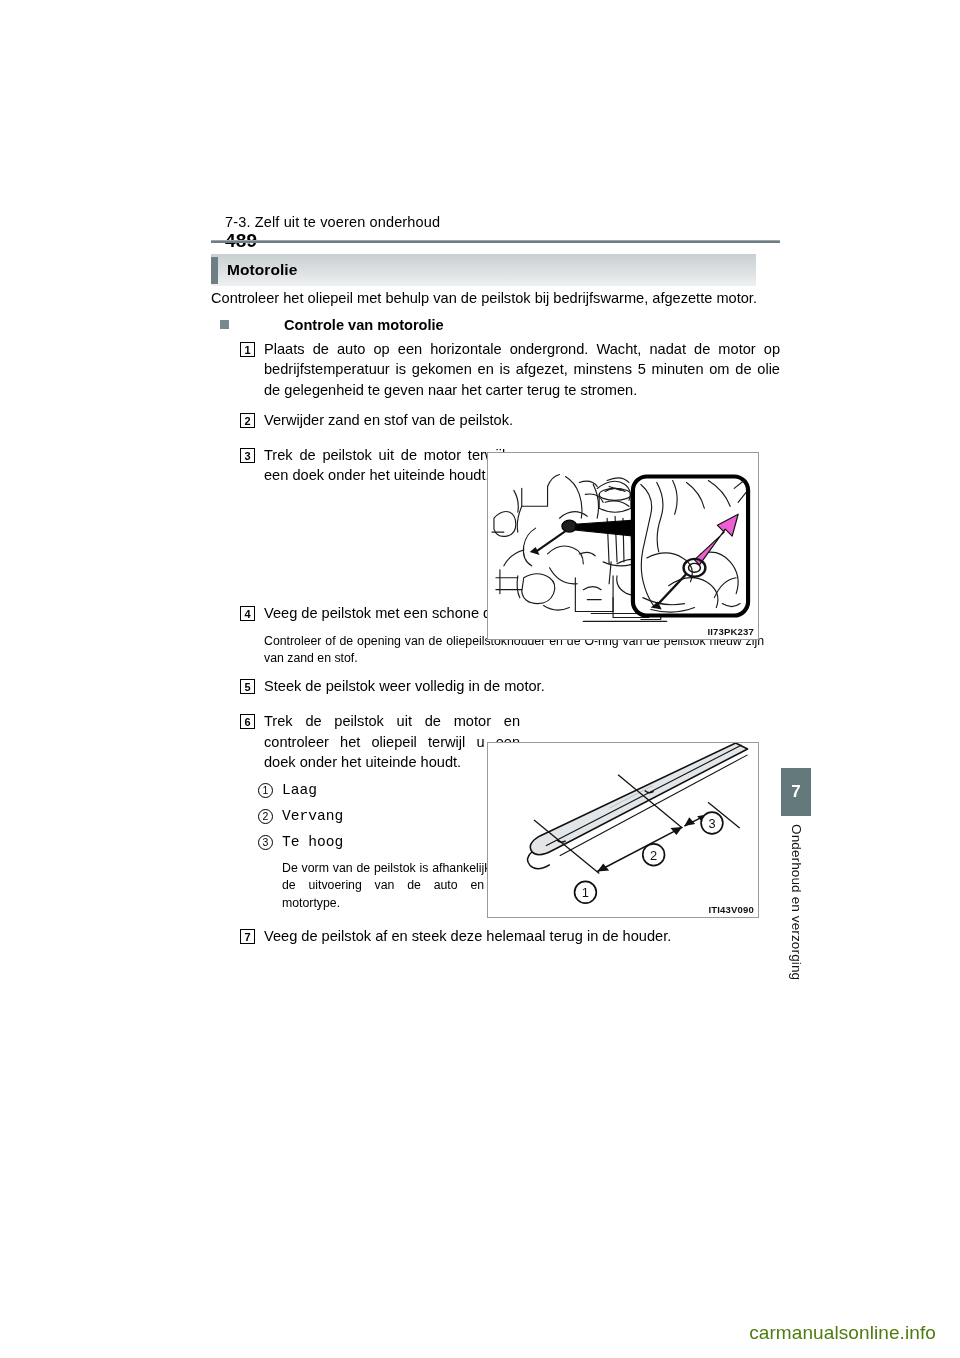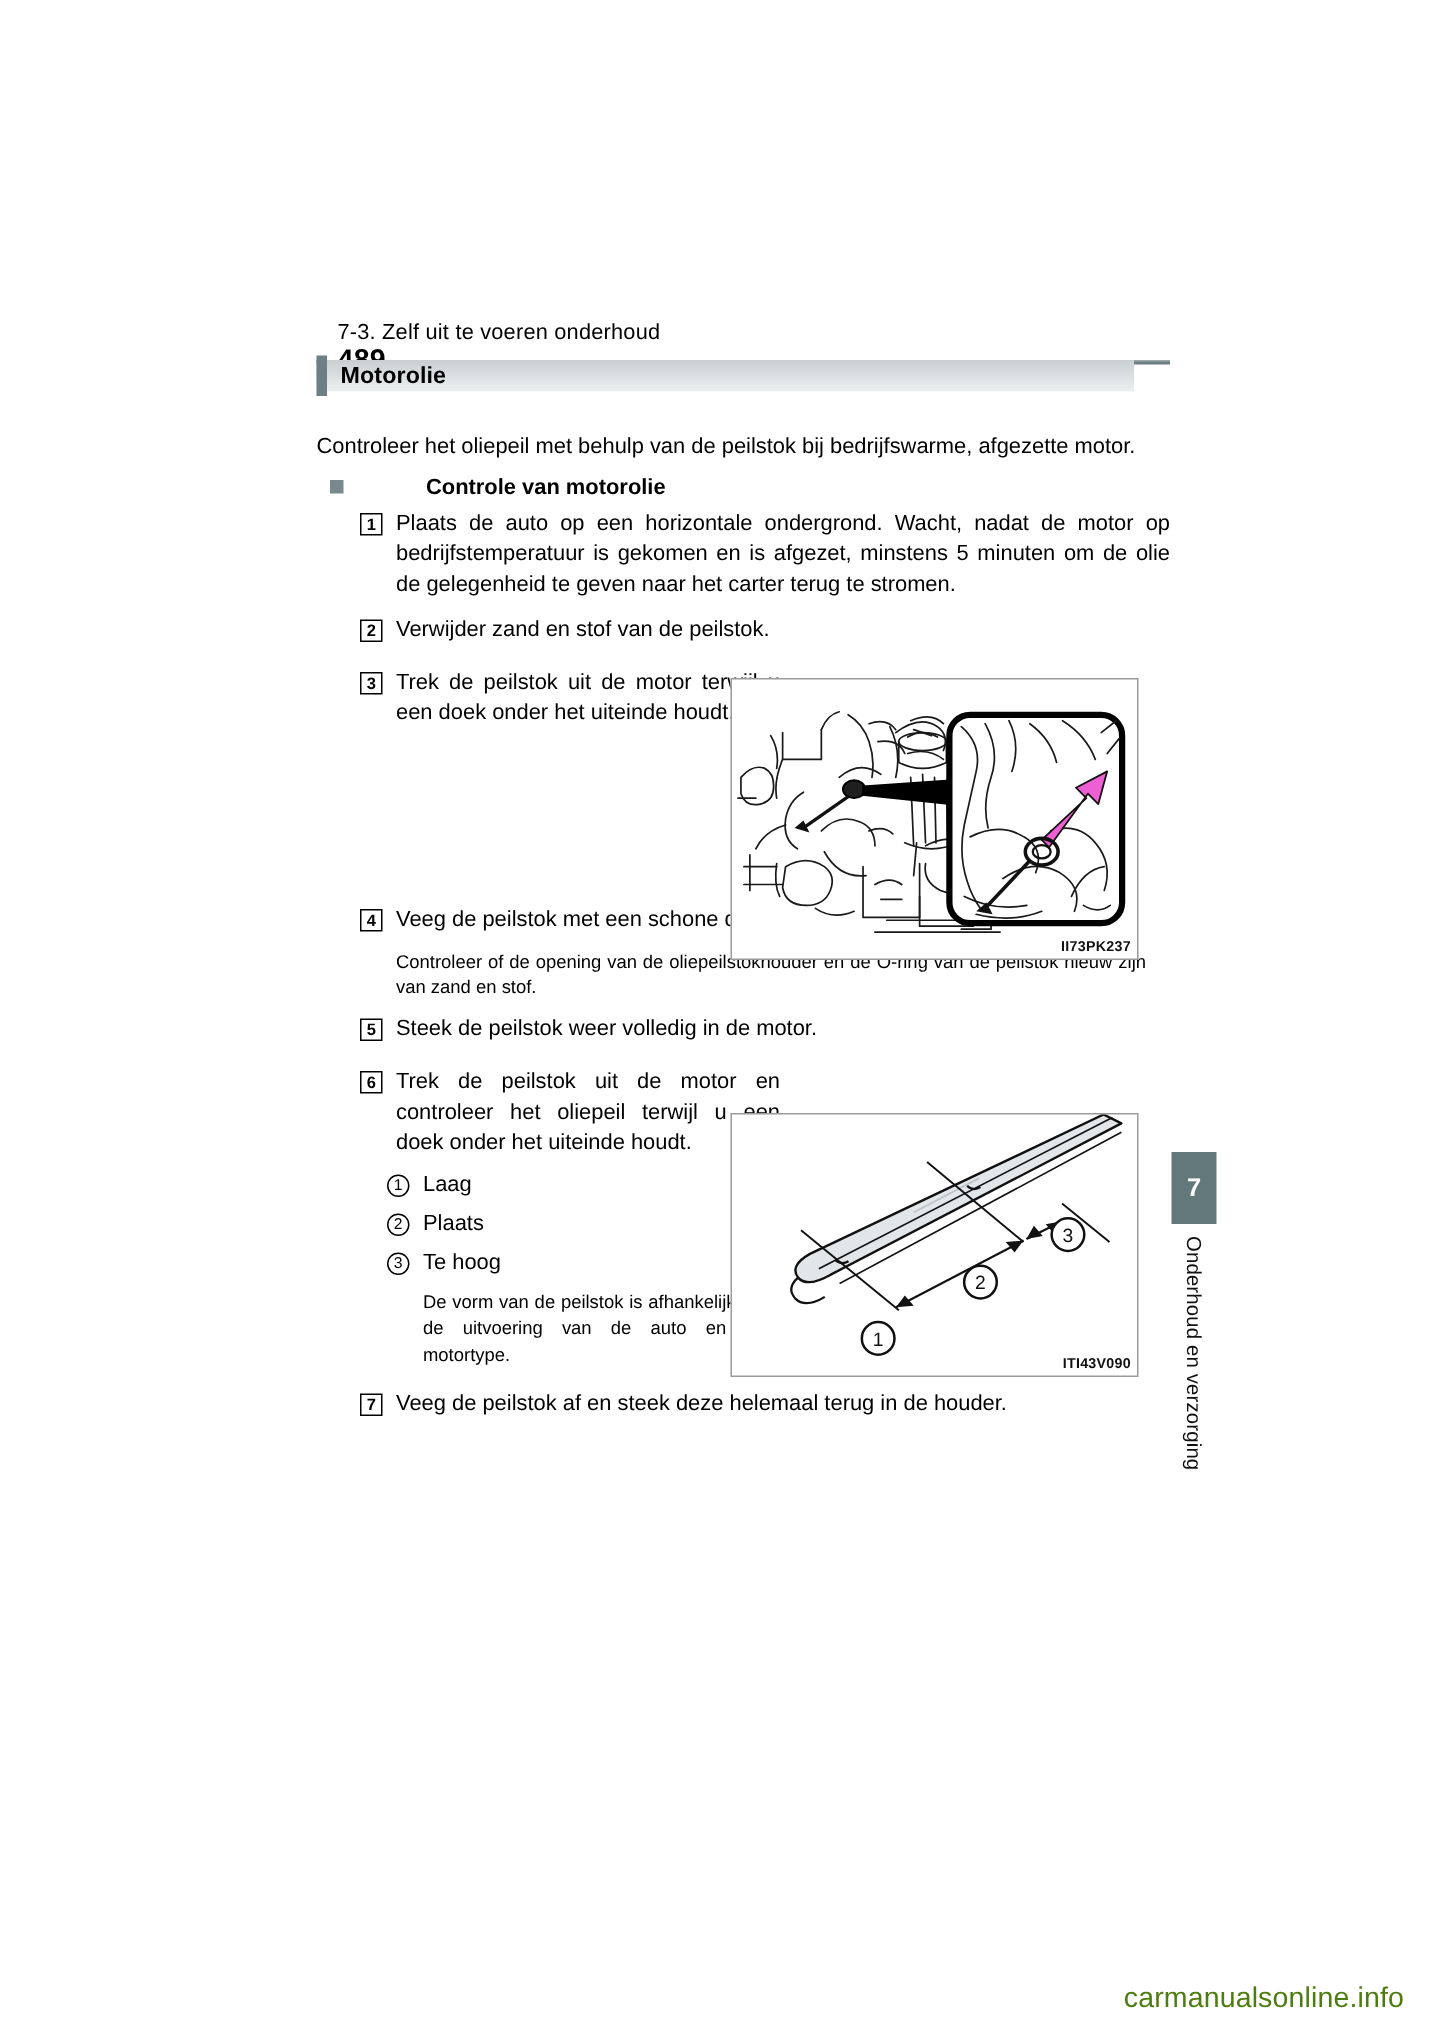--- a/index.html
+++ b/index.html
@@ -47,23 +47,23 @@
     height: 3px;
     background: #6d7f84;
     border-top: 1px solid #9aa8ac;
     box-sizing: border-box;
   }
 
   
   .section-title-bar {
     position: absolute;
     left: 211px;
-    top: 240px;
+    top: 254px;
     width: 545px;
-    height: 21px;
+    height: 32px;
     background: linear-gradient(to bottom, #c9cfd1 0%, #d9dddf 45%, #eef1f2 100%);
     display: flex;
     align-items: center;
   }
   .section-title-accent {
     width: 7px;
     height: 27px;
     background: #6d7f84;
     flex: 0 0 auto;
   }
@@ -160,21 +160,21 @@
     width: 15px;
     height: 15px;
     border: 1.3px solid #000;
     border-radius: 50%;
     font-size: 10.5px;
     line-height: 13px;
     text-align: center;
     margin-right: 9px;
     box-sizing: border-box;
   }
-  .circle-label { font-size: 14.6px; }
+  .circle-label { font-size: 14.6px; font-family: Liberation Mono, monospace; }
   .circle-note {
     font-size: 12.3px;
     line-height: 1.42;
     margin: 2px 0 0 24px;
     max-width: 232px;
     text-align: justify;
     text-justify: inter-word;
   }
 
   
@@ -297,21 +297,21 @@
     <span class="step-body narrow">Trek de peilstok uit de motor en controleer het oliepeil terwijl u een doek onder het uiteinde houdt.</span>
   </div>
 
   <div class="circle-list" style="margin-left:47px;">
     <div class="circle-item">
       <span class="circle-num">1</span>
       <span class="circle-label">Laag</span>
     </div>
     <div class="circle-item">
       <span class="circle-num">2</span>
-      <span class="circle-label">Plaats</span>
+      <span class="circle-label">Vervang</span>
     </div>
     <div class="circle-item">
       <span class="circle-num">3</span>
       <span class="circle-label">Te hoog</span>
     </div>
     <div class="circle-note">De vorm van de peilstok is afhankelijk van de uitvoering van de auto en het motortype.</div>
   </div>
 
   <div class="step" style="margin-top:14px;">
     <span class="step-num">7</span>

